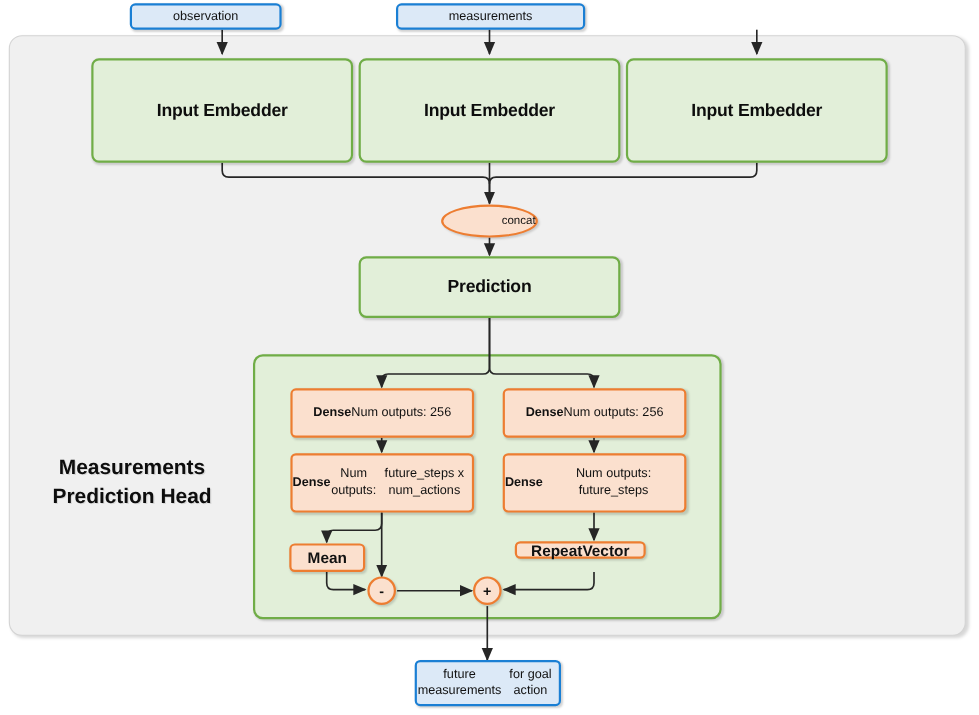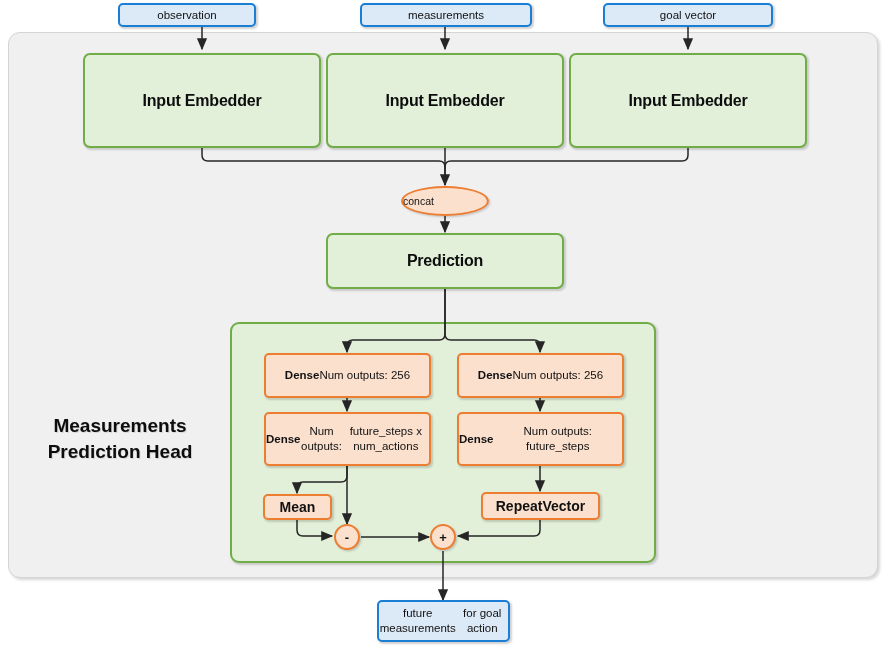--- a/index.html
+++ b/index.html
@@ -84,21 +84,21 @@
   .orange-box .t2 { font-size: 11.5px; line-height: 1.3; }
   .orange-box .single { font-size: 14px; font-weight: bold; line-height: 1.3; }
 
   
   .ellipse-node {
     background: #fbe0ce;
     border: 2px solid #ed7d31;
     border-radius: 50%;
     display: flex;
     align-items: center;
-    justify-content: flex-start;
+    justify-content: flex-end;
     font-size: 10.5px;
     color: #111;
     box-shadow: 1.5px 1.5px 2px rgba(0,0,0,0.16);
   }
 
   
   .op-circle {
     background: #fbe0ce;
     border: 2px solid #ed7d31;
     border-radius: 50%;
@@ -173,23 +173,20 @@
       <path d="M443,551 L443,600" marker-end="url(#arw)"></path>
     </g>
   </svg>
 
   <div class="abs io-box" style="left:118px; top:3px; width:138px; height:24px;">
     <span>observation</span>
   </div>
   <div class="abs io-box" style="left:360px; top:3px; width:172px; height:24px;">
     <span>measurements</span>
   </div>
-  <div class="abs io-box" style="left:603px; top:3px; width:170px; height:24px;">
-    <span>goal vector</span>
-  </div>
 
   <div class="abs green-box" style="left:83px; top:53px; width:238px; height:95px;">
     <span class="lbl">Input Embedder</span>
   </div>
   <div class="abs green-box" style="left:326px; top:53px; width:238px; height:95px;">
     <span class="lbl">Input Embedder</span>
   </div>
   <div class="abs green-box" style="left:569px; top:53px; width:238px; height:95px;">
     <span class="lbl">Input Embedder</span>
   </div>
@@ -221,21 +218,21 @@
   </div>
 
   <div class="abs orange-box" style="left:457px; top:353px; width:167px; height:45px;">
     <span class="t1">Dense</span>
     <span class="t2">Num outputs: 256</span>
   </div>
   <div class="abs orange-box" style="left:457px; top:412px; width:167px; height:54px;">
     <span class="t1">Dense</span>
     <span class="t2">Num outputs: future_steps</span>
   </div>
-  <div class="abs orange-box" style="left:481px; top:492px; width:119px; height:28px;">
+  <div class="abs orange-box" style="left:468px; top:492px; width:119px; height:16px;">
     <span class="single">RepeatVector</span>
   </div>
 
   <div class="abs op-circle" style="left:334px; top:524px;">
     <span>-</span>
   </div>
   <div class="abs op-circle" style="left:430px; top:524px;">
     <span>+</span>
   </div>
 

